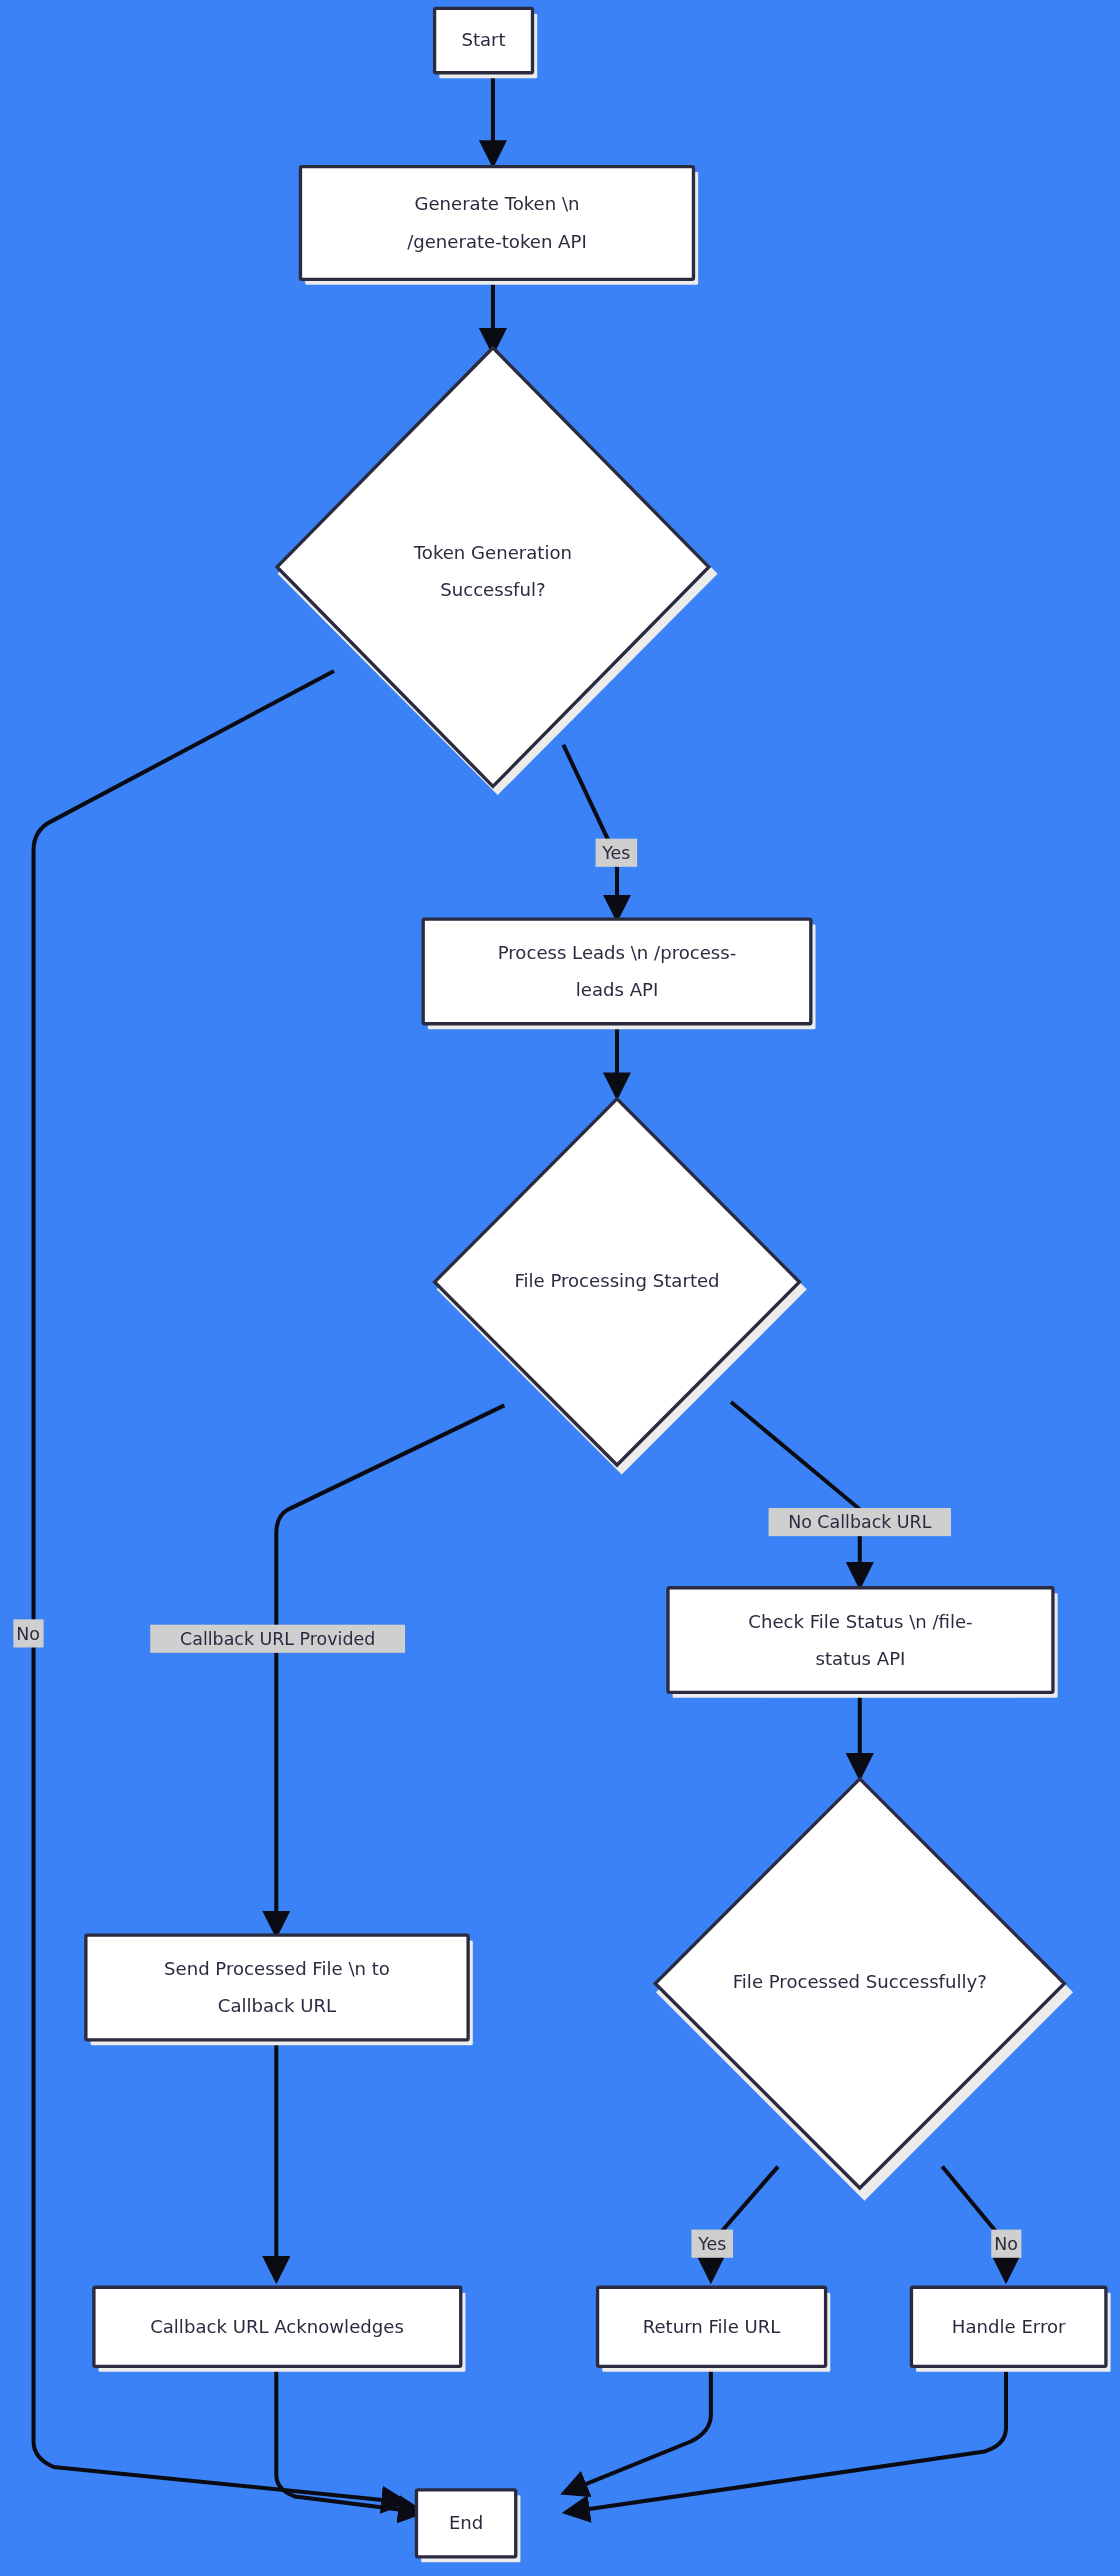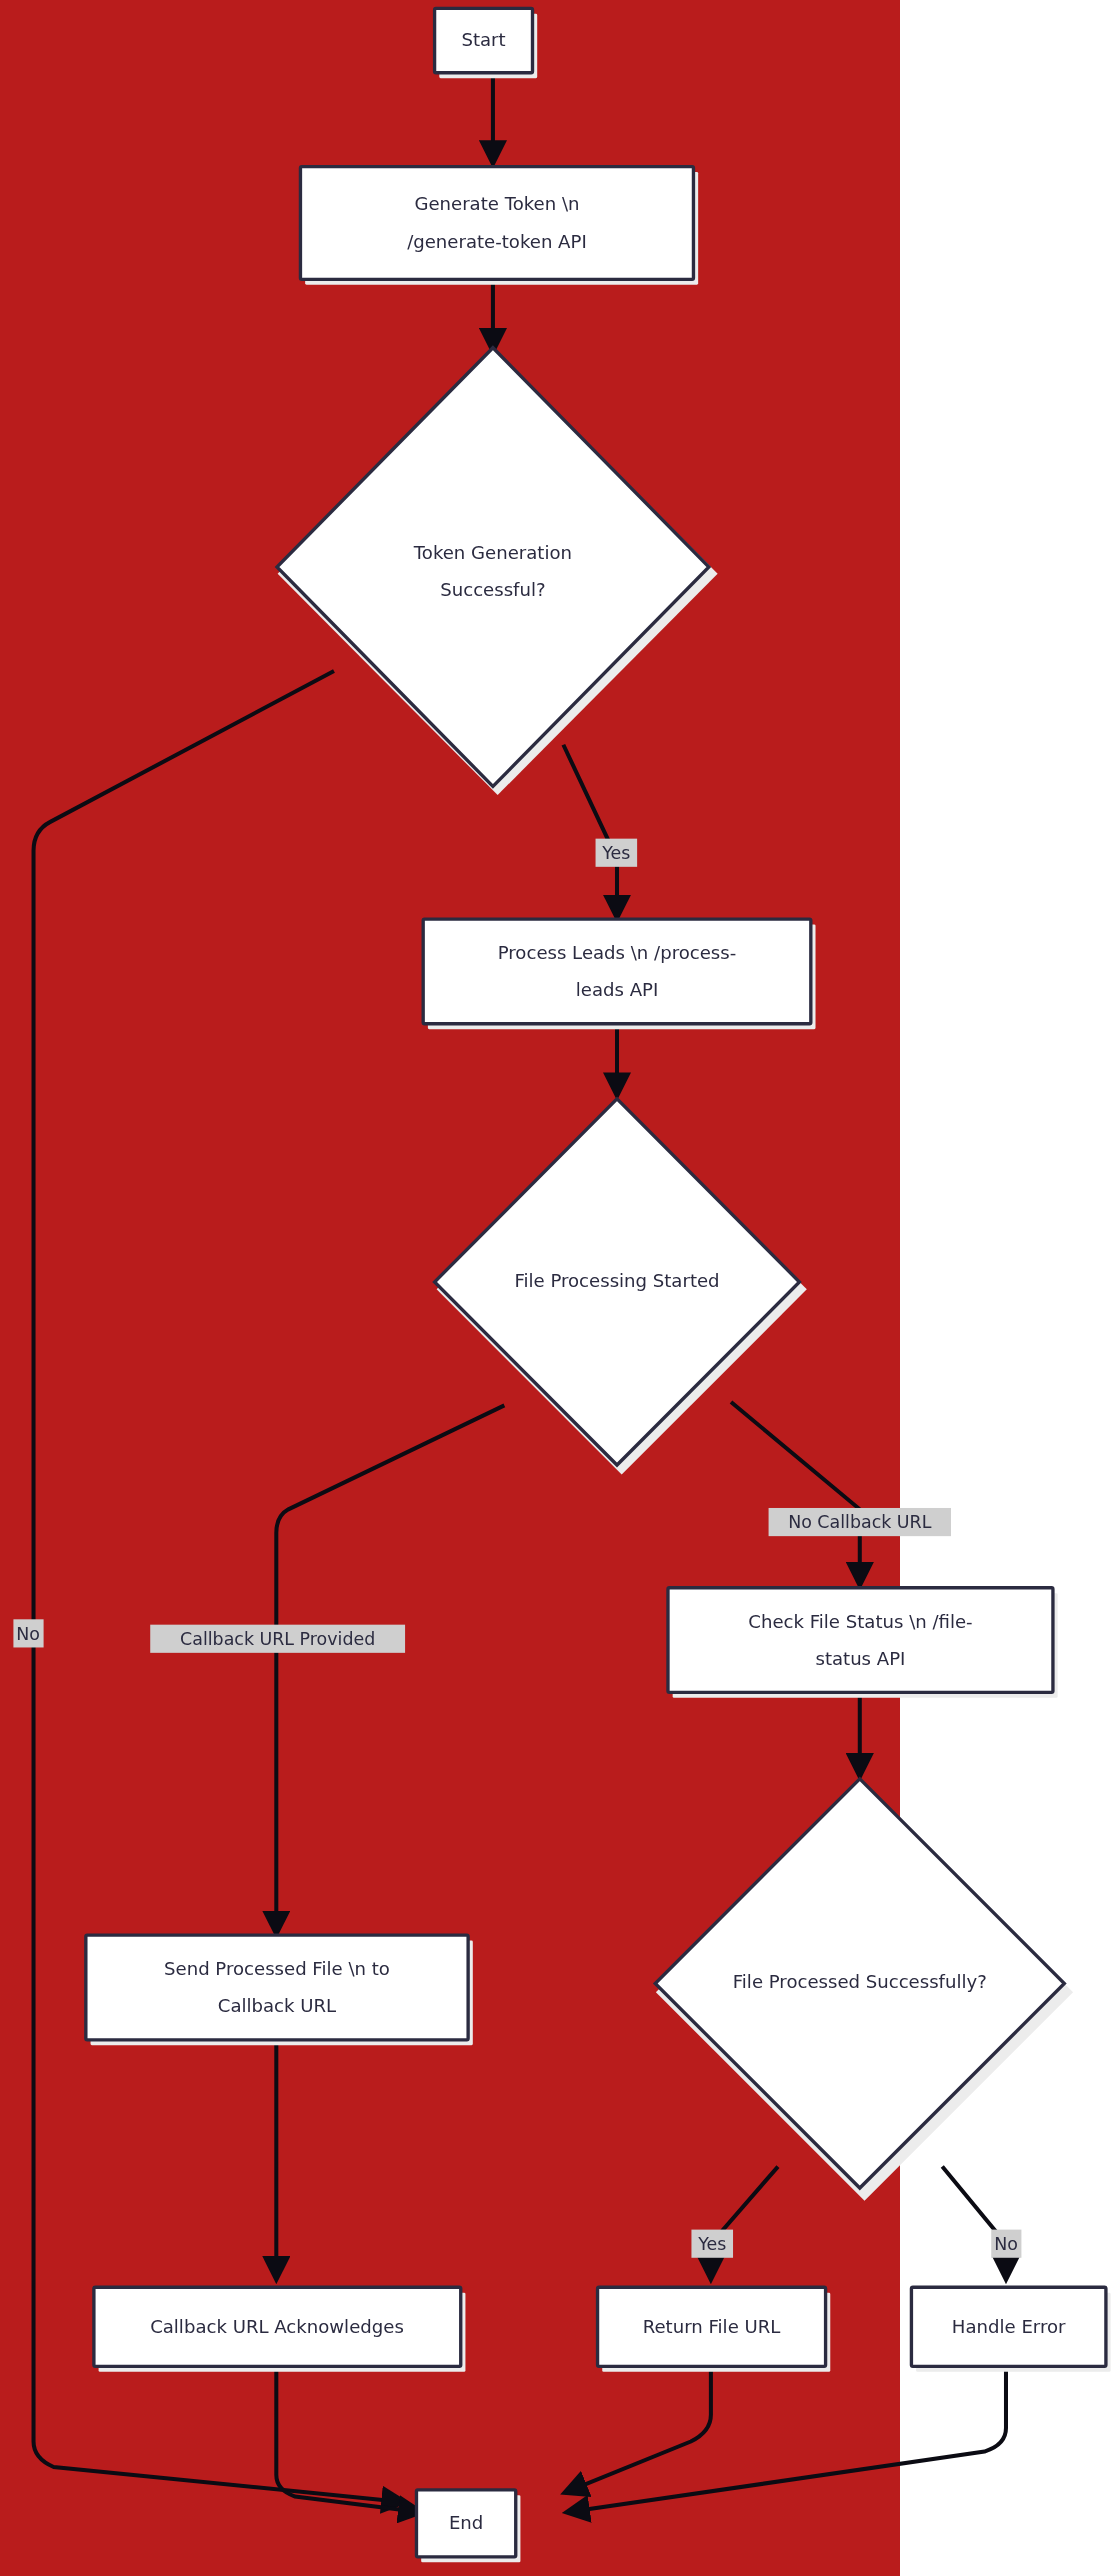--- a/index.html
+++ b/index.html
@@ -2,23 +2,23 @@
 <html style="font-size:10.7px"><head>
 <meta charset="utf-8">
 <style>
   html, body {
     margin: 0;
     padding: 0;
     background: #ffffff;
   }
   #canvas {
     position: relative;
-    width: 900px;
+    width: 1120px;
     height: 2576px;
-    background: #b91c1c;
+    background: #3b82f6;
     font-family: "DejaVu Sans", sans-serif;
   }
   svg#flow {
     position: absolute;
     top: 0;
     left: 0;
     width: 1120px;
     height: 2576px;
     display: block;
   }

